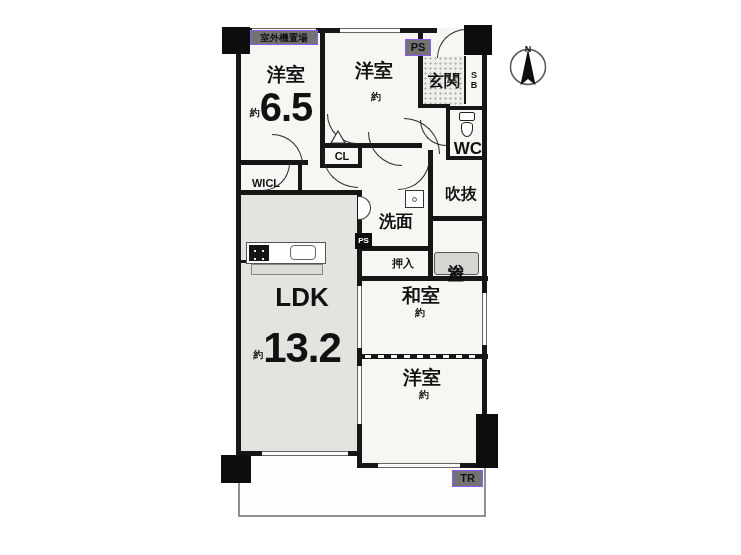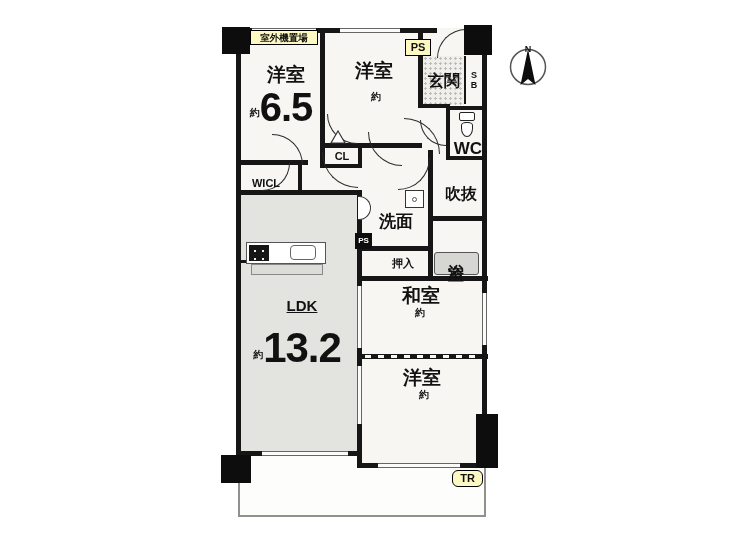--- a/index.html
+++ b/index.html
@@ -3,21 +3,21 @@
 <meta charset="utf-8">
 <style>
   html,body{margin:0;padding:0;background:#fff;}
   #stage{position:relative;width:741px;height:555px;background:#ffffff;overflow:hidden;
          font-family:"Liberation Sans","DejaVu Sans",sans-serif;color:#111;}
   .abs{position:absolute;box-sizing:border-box;}
   .wall{background:#161616;}
   .blk{background:#0d0d0d;}
   .lbl{display:flex;align-items:center;justify-content:center;text-align:center;
        font-weight:bold;color:#111;line-height:1;white-space:nowrap;}
-  .box{background:#fef9c3;border:2px solid #000000;}
+  .box{background:#737373;border:2px solid #8b5cf6;}
   .win{background:#fbfbfa;border-top:1px solid #666;border-bottom:1px solid #666;}
   .winv{background:#fbfbfa;border-left:1px solid #666;border-right:1px solid #666;}
   .arc{border:0 solid #2a2a2a;}
   .numrow{display:flex;align-items:flex-end;justify-content:center;font-weight:bold;}
   .approx{font-size:10px;font-weight:bold;padding-bottom:4px;}
   .num{font-size:40px;font-weight:bold;letter-spacing:-1px;line-height:0.85;}
   .vert{writing-mode:vertical-rl;text-orientation:upright;}
   .dots{background-color:#f0efec;background-image:radial-gradient(#bdbdb8 1px,transparent 1.2px);
         background-size:5px 5px;}
   .dash{background:repeating-linear-gradient(90deg,#f7f6f3 0 6px,transparent 6px 13px);}
@@ -102,36 +102,36 @@
 
   <div class="abs" style="left:434px;top:252px;width:45px;height:23px;background:#d6d6d2;border:1.2px solid #555;border-radius:3px;"></div>
 
   <div class="abs blk" style="left:222px;top:27px;width:28px;height:27px;"></div>
   <div class="abs blk" style="left:464px;top:25px;width:28px;height:30px;"></div>
   <div class="abs blk" style="left:221px;top:455px;width:30px;height:28px;"></div>
   <div class="abs blk" style="left:476px;top:414px;width:22px;height:54px;"></div>
 
   <div class="abs lbl box" style="left:250px;top:30px;width:68px;height:15px;font-size:9.5px;border-width:1.5px;">室外機置場</div>
   <div class="abs lbl box" style="left:405px;top:39px;width:26px;height:17px;font-size:11px;border-width:1.5px;">PS</div>
-  <div class="abs lbl box" style="left:452px;top:470px;width:31px;height:17px;font-size:11px;border-width:1.5px;border-radius:6px;">TR</div>
+  <div class="abs lbl box" style="left:452px;top:470px;width:31px;height:17px;font-size:11px;border-width:1.5px;">TR</div>
   <div class="abs lbl blk" style="left:355px;top:233px;width:17px;height:16px;font-size:8px;color:#fff;">PS</div>
   <div class="abs lbl vert" style="left:466px;top:58px;width:15px;height:44px;font-size:9px;">SB</div>
 
   <div class="abs lbl" style="left:252px;top:62px;width:68px;height:24px;font-size:19px;">洋室</div>
   <div class="abs numrow" style="left:238px;top:90px;width:86px;">
     <span class="approx">約</span>
     <span class="num">6.5</span>
   </div>
 
   <div class="abs lbl" style="left:342px;top:58px;width:64px;height:24px;font-size:19px;">洋室</div>
   <div class="abs numrow" style="left:330px;top:90px;width:92px;">
     <span class="approx">約</span>
   </div>
 
-  <div class="abs lbl" style="left:276px;top:292px;width:52px;height:26px;font-size:15px;font-weight:bold;text-decoration:underline;">LDK</div>
+  <div class="abs lbl" style="left:276px;top:284px;width:52px;height:26px;font-size:26px;font-weight:bold;">LDK</div>
   <div class="abs numrow" style="left:238px;top:330px;width:118px;">
     <span class="approx">約</span>
     <span class="num" style="font-size:42px;">13.2</span>
   </div>
 
   <div class="abs lbl" style="left:394px;top:284px;width:54px;height:22px;font-size:19px;">和室</div>
   <div class="abs numrow" style="left:376px;top:306px;width:88px;">
     <span class="approx">約</span>
   </div>
 

